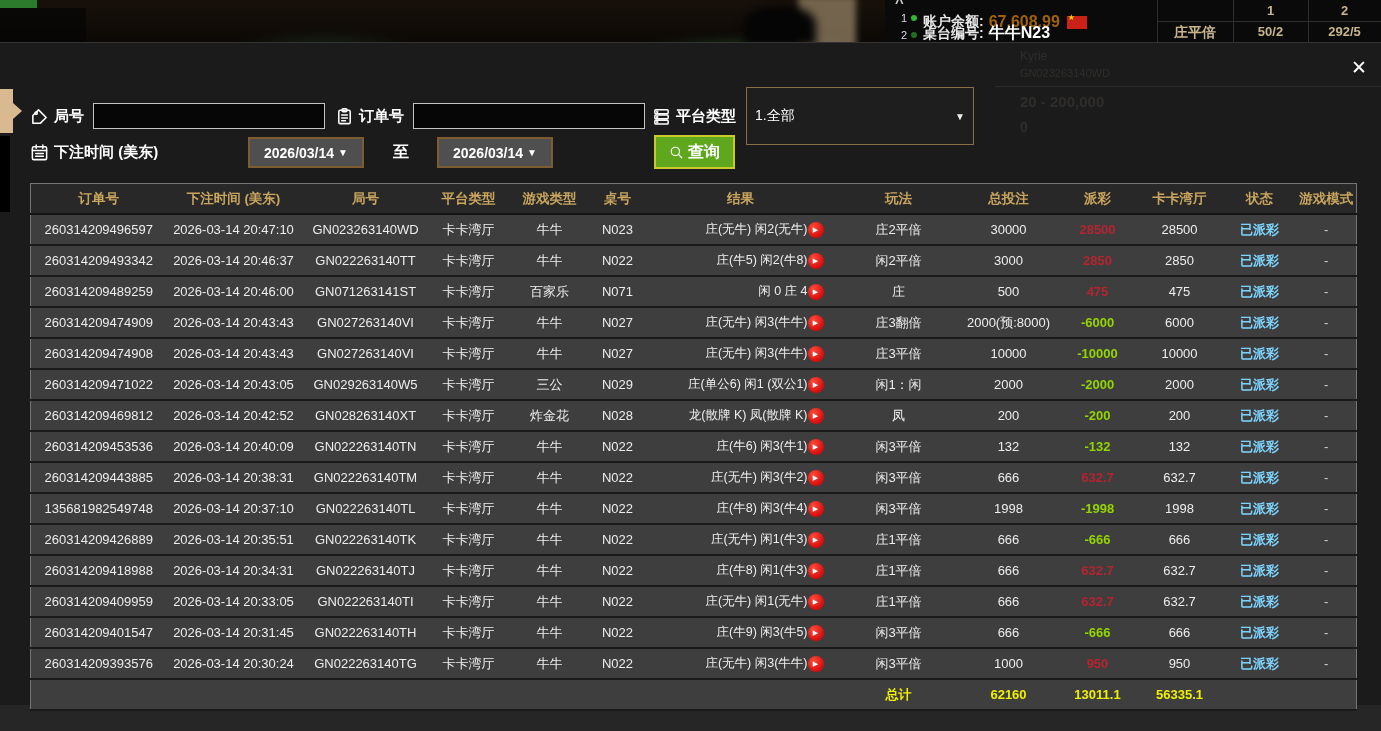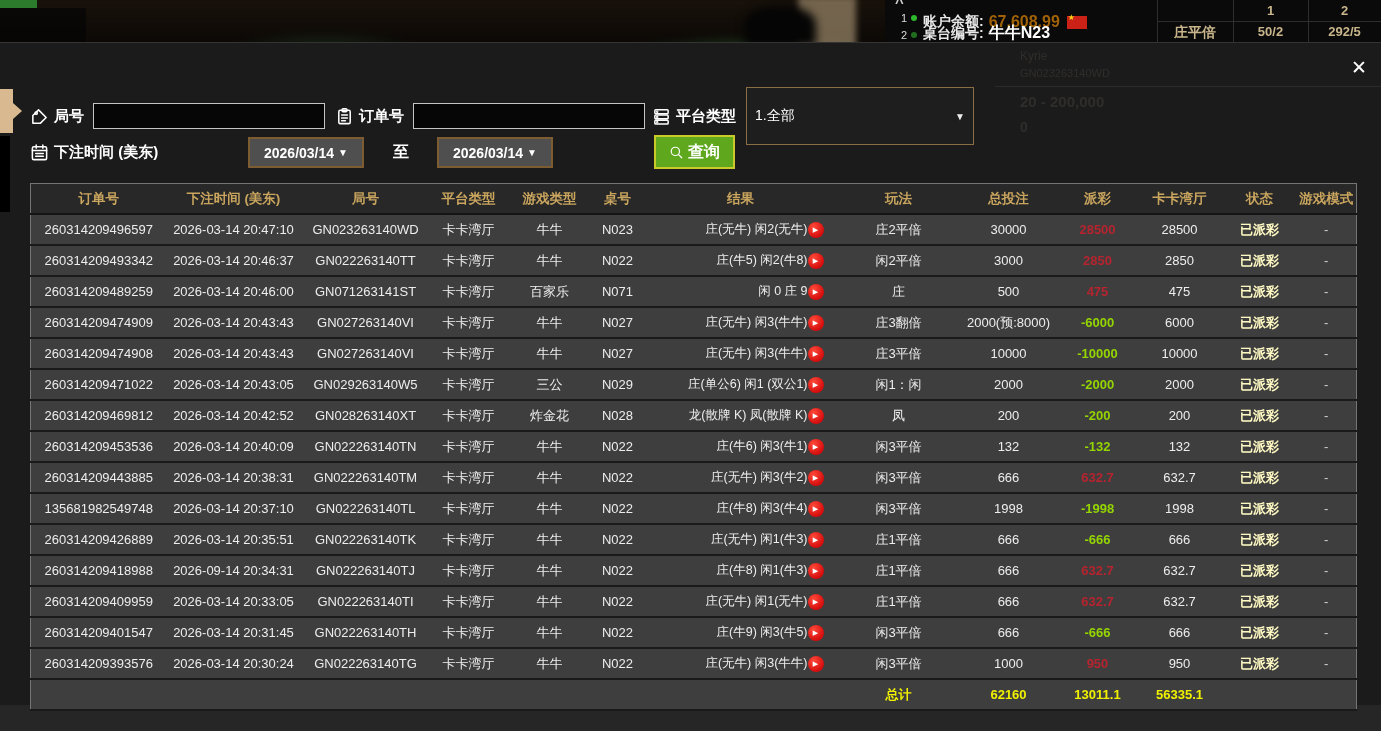--- a/index.html
+++ b/index.html
@@ -60,21 +60,21 @@
 
   
   .htable{position:absolute;left:30px;top:140px;width:1326px;border-collapse:collapse;table-layout:fixed;border:1px solid #757575;}
   .htable th{height:27px;background:#282828;color:#c9a55e;font-weight:bold;font-size:13.5px;border-bottom:2px solid #141414;white-space:nowrap;overflow:hidden;}
   .htable td{height:27px;background:#3e3e3e;color:#ededed;font-size:13px;text-align:center;border-bottom:2px solid #1a1a1a;white-space:nowrap;overflow:hidden;}
   .c-result-wrap{display:flex;align-items:center;}
   .res-text{flex:1;text-align:right;font-size:12.5px;}
   .play-icon{flex:0 0 16px;width:16px;height:16px;margin-right:14px;border-radius:50%;background:radial-gradient(circle at 35% 30%,#ff4a3a,#d50d0d 70%);color:#fff;font-size:7px;line-height:16px;text-align:center;cursor:pointer;}
   td.win{color:#b5242f;font-weight:bold;}
   td.loss{color:#94d500;font-weight:bold;}
-  td.status{color:#fef9c3;font-weight:bold;}
+  td.status{color:#7dd3fc;font-weight:bold;}
   td.mode{color:#cfcfcf;}
   tr.sumrow td{color:#f0f000;font-weight:bold;}
   .sum-label{color:#f0f000;}
 
   svg.icon-stroke{stroke:#fff;fill:none;stroke-width:1.6;stroke-linecap:round;stroke-linejoin:round;}
 </style>
 </head>
 <body>
 
 <div class="screen">
@@ -279,21 +279,21 @@
   </tr>
           <tr>
     <td>260314209489259</td>
     <td>2026-03-14 20:46:00</td>
     <td>GN071263141ST</td>
     <td>卡卡湾厅</td>
     <td>百家乐</td>
     <td>N071</td>
     <td>
       <div class="c-result-wrap">
-        <span class="res-text">闲 0 庄 9</span>
+        <span class="res-text">闲 0 庄 4</span>
         <span class="play-icon">▶</span>
       </div>
     </td>
     <td>庄</td>
     <td>500</td>
     <td class="win">475</td>
     <td>475</td>
     <td class="status">已派彩</td>
     <td class="mode">-</td>
   </tr>
@@ -452,21 +452,21 @@
     </td>
     <td>庄1平倍</td>
     <td>666</td>
     <td class="loss">-666</td>
     <td>666</td>
     <td class="status">已派彩</td>
     <td class="mode">-</td>
   </tr>
           <tr>
     <td>260314209418988</td>
-    <td>2026-09-14 20:34:31</td>
+    <td>2026-03-14 20:34:31</td>
     <td>GN022263140TJ</td>
     <td>卡卡湾厅</td>
     <td>牛牛</td>
     <td>N022</td>
     <td>
       <div class="c-result-wrap">
         <span class="res-text">庄(牛8) 闲1(牛3)</span>
         <span class="play-icon">▶</span>
       </div>
     </td>

